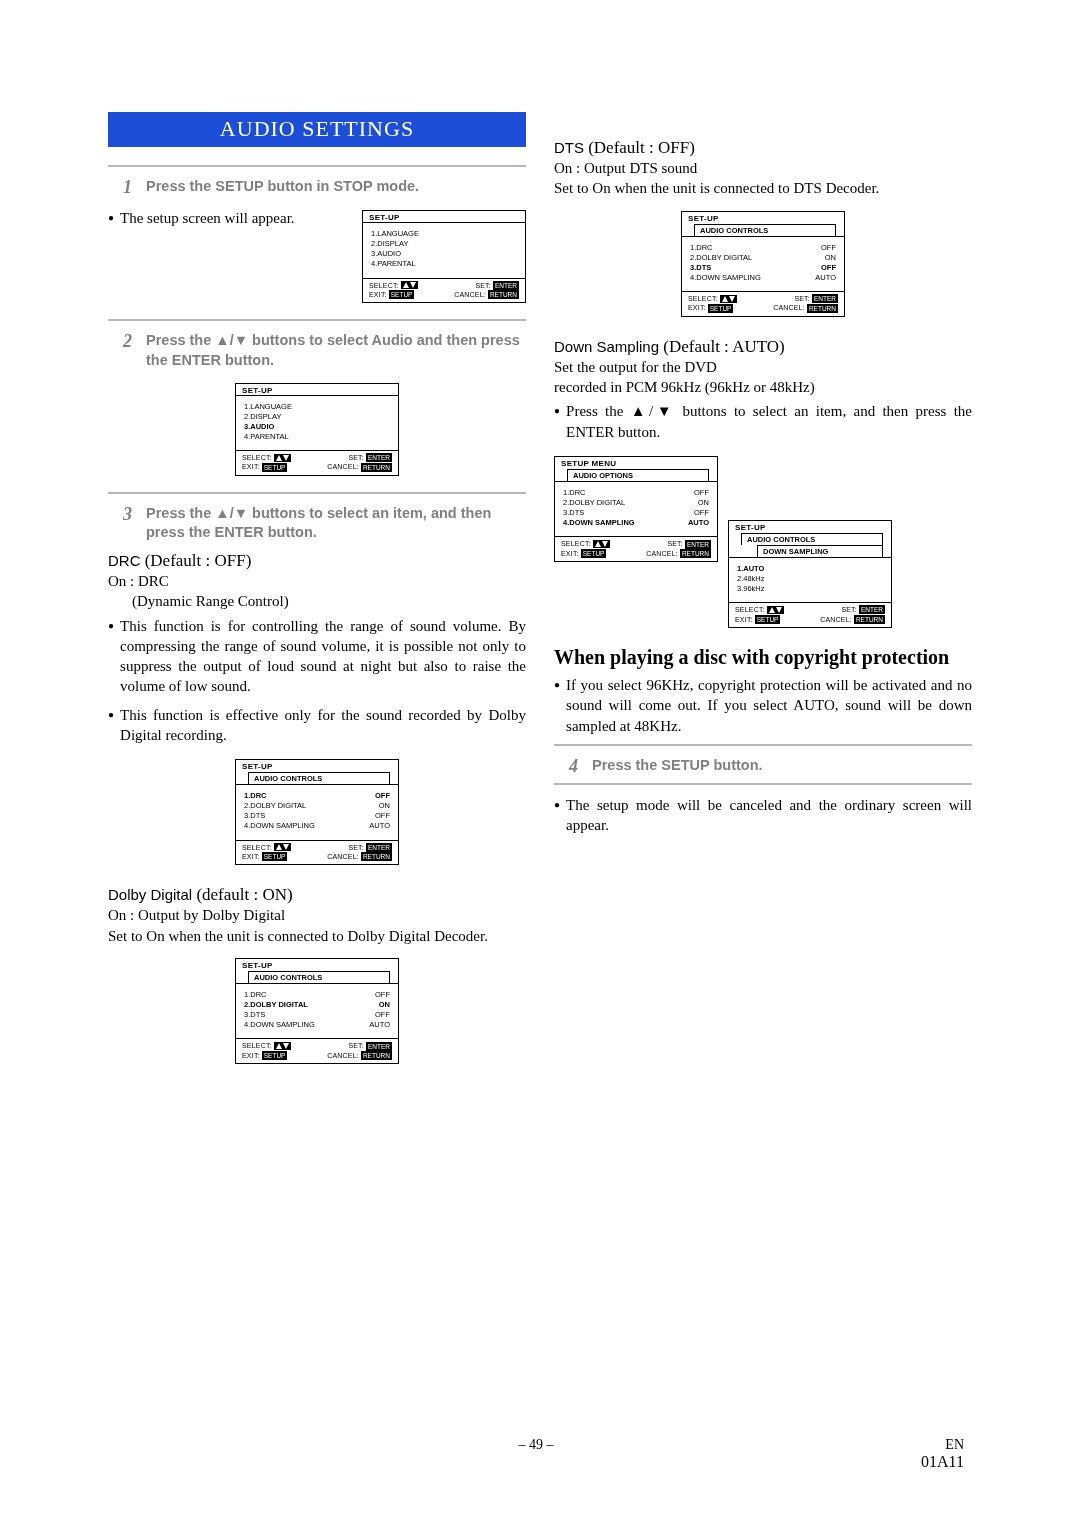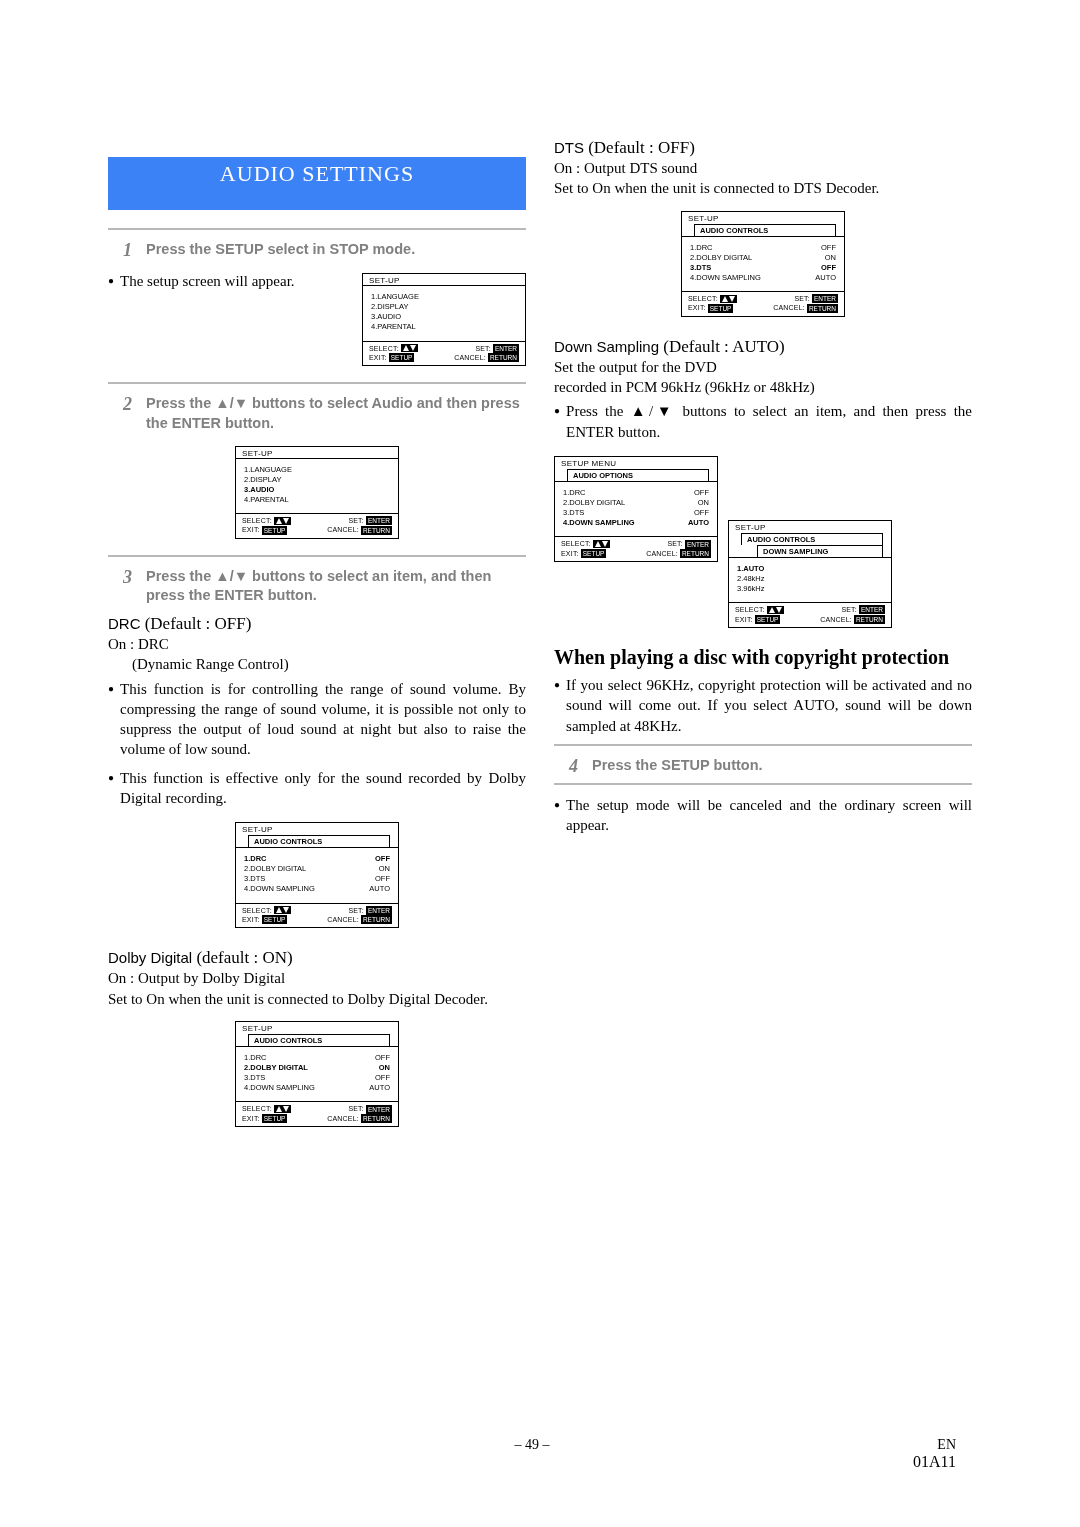--- a/index.html
+++ b/index.html
@@ -1,71 +1,71 @@
 <!DOCTYPE html>
 <html><head>
 <meta charset="utf-8">
 <style>
   * { box-sizing: border-box; margin: 0; padding: 0; }
   html, body { width: 1080px; height: 1527px; background: #fff; font-family: "Times New Roman", serif; color: #000; }
   .page { position: relative; width: 1080px; height: 1527px; padding: 112px 108px 0 108px; }
   .columns { display: flex; gap: 28px; }
   .col { width: 50%; }
-  .title-bar { background: #3b82f6; color: #fff; font-family: Georgia, "Times New Roman", serif; font-size: 22px; letter-spacing: 1px; padding: 4px 0 23px; margin-bottom: 18px; text-align: center; margin-top: 45px; }
+  .title-bar { background: #1d4ed8; color: #fff; font-family: Georgia, "Times New Roman", serif; font-size: 22px; letter-spacing: 1px; padding: 4px 0 5px; margin-bottom: 18px; text-align: center; }
   .step-row { display: flex; align-items: flex-start; gap: 14px; margin: 2px 0 6px; }
   .step-num { color: #808080; font-style: italic; font-weight: bold; font-size: 18px; width: 24px; text-align: right; font-family: Georgia, serif; }
   .step-text { color: #808080; font-weight: bold; font-size: 14.5px; font-family: Arial, Helvetica, sans-serif; line-height: 1.35; flex: 1; }
   .step-sep { height: 2px; background: #b8b8b8; margin: 6px 0 10px; }
   .step-sep.wide { margin-left: 0; margin-right: 0; }
   .bullet-row { display: flex; align-items: flex-start; gap: 6px; margin: 4px 0 8px; }
   .bullet-dot { font-size: 10px; line-height: 20px; }
   .body-text { font-size: 15px; line-height: 1.35; text-align: justify; }
   .para-title { font-family: Arial, Helvetica, sans-serif; font-size: 15px; }
   .para-title .lead { font-size: 15px; }
   .para-title .def { font-family: "Times New Roman", serif; font-size: 17px; }
   .indent { margin-left: 24px; }
   .osd { border: 1px solid #000; width: 164px; font-family: Arial, Helvetica, sans-serif; font-size: 7.5px; margin: 6px 0 10px; background: #fff; }
-  .osd .osd-head { border-bottom: 0; padding: 2px 6px 0; font-size: 8px; font-weight: normal; letter-spacing: .3px; }
+  .osd .osd-head { border-bottom: 0; padding: 2px 6px 0; font-size: 8px; font-weight: bold; letter-spacing: .3px; }
   .osd .osd-sub { margin: 1px 8px 0 12px; border: 1px solid #000; border-bottom: 0; padding: 1px 5px; font-size: 7.5px; font-weight: bold; }
   .osd .osd-sub2 { margin: 0 8px 0 28px; border: 1px solid #000; border-bottom: 0; padding: 1px 5px; font-size: 7.5px; font-weight: bold; }
   .osd .osd-body { border-top: 1px solid #000; padding: 6px 8px 8px; }
   .osd-row { display: flex; justify-content: space-between; line-height: 1.35; }
   .osd-row .lab { white-space: nowrap; }
   .osd-row .val { white-space: nowrap; }
   .osd-row.bold { font-weight: bold; }
   .osd .osd-foot { border-top: 1px solid #000; padding: 2px 6px 3px; font-size: 7px; line-height: 1.35; }
   .osd-foot .fr { display: flex; justify-content: space-between; align-items: center; }
   .footbox { display: inline-flex; align-items: center; gap: 2px; }
   .lbl { letter-spacing: .2px; }
   .tag { display: inline-block; background: #000; color: #fff; padding: 0 2px; font-size: 6.5px; line-height: 9px; height: 9px; vertical-align: middle; }
   .tri { display: inline-block; width: 0; height: 0; vertical-align: middle; }
   .tri.up { border-left: 3.5px solid transparent; border-right: 3.5px solid transparent; border-bottom: 6px solid #fff; }
   .tri.dn { border-left: 3.5px solid transparent; border-right: 3.5px solid transparent; border-top: 6px solid #fff; }
   .tri-wrap { display: inline-flex; gap: 1px; padding: 1px 2px; background: #000; }
   .osd-center { display: flex; justify-content: center; }
   .side-by { display: flex; gap: 10px; }
   .button-txt { font-family: Arial, Helvetica, sans-serif; }
   .subhead-bold { font-weight: bold; font-size: 20px; margin: 8px 0 6px; }
-  .footer { position: absolute; left: 0; right: 16px; bottom: 56px; display: flex; justify-content: space-between; padding: 0 108px; font-size: 14px; }
+  .footer { position: absolute; left: 0; right: 8px; bottom: 56px; display: flex; justify-content: space-between; padding: 0 108px; font-size: 14px; }
   .footer .center { position: absolute; left: 50%; transform: translateX(-50%); }
   .mt6 { margin-top: 6px; } .mt8 { margin-top: 8px; } .mt10 { margin-top: 10px; }
 </style>
 </head>
 <body>
 
 <div class="page">
   <div class="columns">
 
     <div class="col">
       <div class="title-bar">AUDIO SETTINGS</div>
 
       <div class="step-sep wide"></div>
       <div class="step-row">
         <div class="step-num">1</div>
-        <div class="step-text">Press the SETUP select in STOP mode.</div>
+        <div class="step-text">Press the SETUP button in STOP mode.</div>
       </div>
 
       <div style="display:flex; gap:10px; align-items:flex-start;">
         <div class="bullet-row" style="flex:1;">
           <span class="bullet-dot">●</span>
           <span class="body-text">The setup screen will appear.</span>
         </div>
 
         <div class="osd">
           <div class="osd-head">SET-UP</div>

